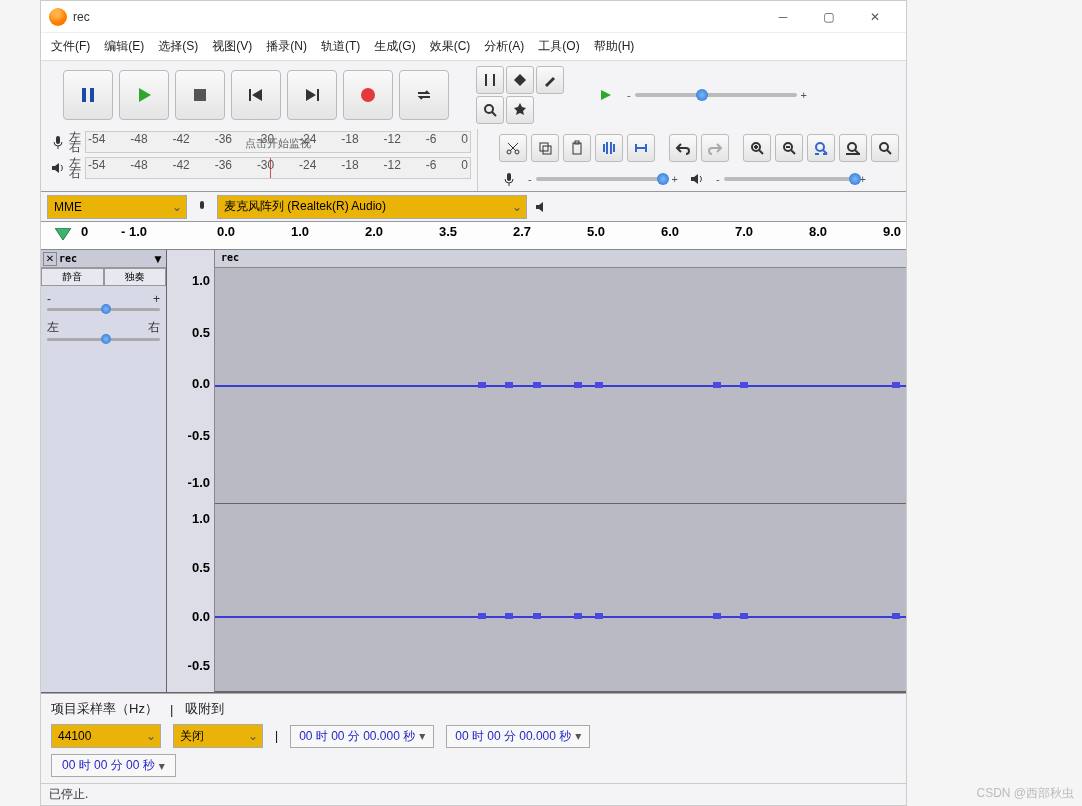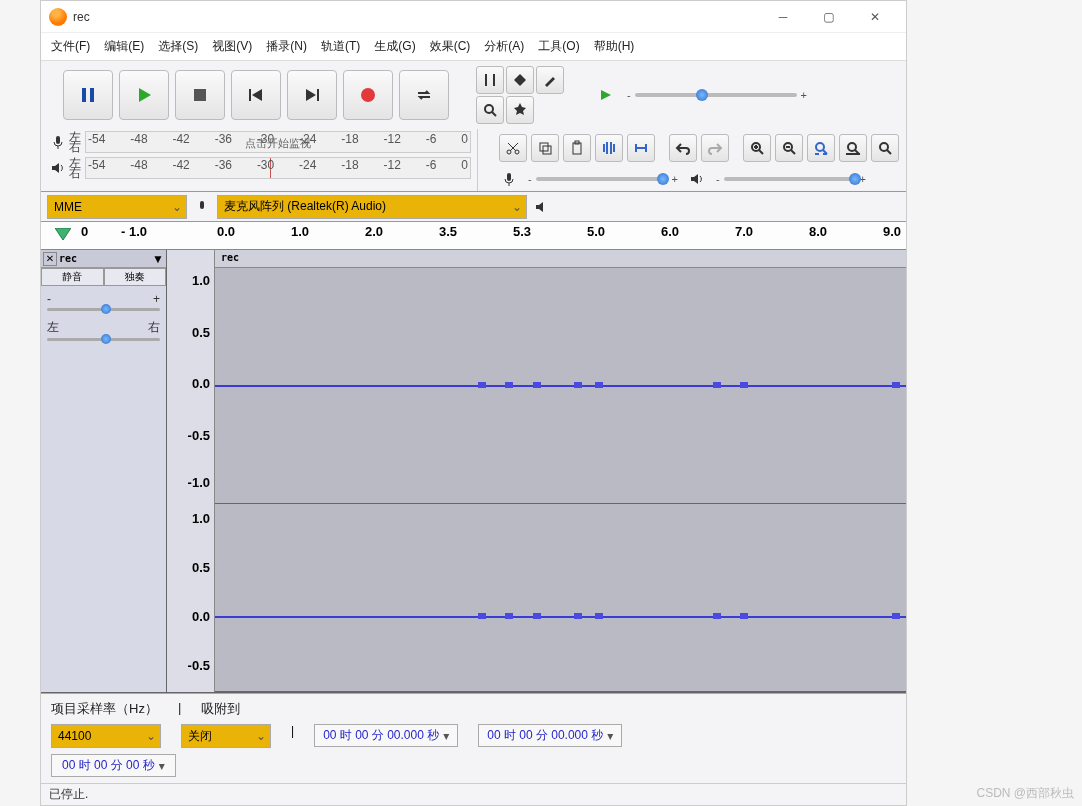--- a/index.html
+++ b/index.html
@@ -56,21 +56,21 @@
 .tp-info{font-family:monospace;font-size:9px;padding:4px;color:#222;line-height:12px;}
 .wave-area{flex:1;display:flex;flex-direction:column;background:#babac2;}
 .clip-title{height:18px;background:#ced0da;font:bold 10px monospace;padding:2px 6px;border-bottom:1px solid #888;}
 .vaxis{width:48px;background:#dcdde6;border-right:1px solid #888;position:relative;}
 .vlabel{position:absolute;right:4px;font-size:13px;font-weight:bold;}
 .wave-row{display:flex;flex:1;}
 .wave-canvas{flex:1;background:#b9bac3;position:relative;border-bottom:1px solid #666;}
 .wave-zero{position:absolute;top:50%;left:0;right:0;height:2px;background:#3b3bd6;}
 .wave-blip{position:absolute;top:calc(50% - 3px);width:8px;height:6px;background:#4a4ae0;}
 .bottom-area{background:#f4f4f6;padding:6px 10px;display:flex;flex-direction:column;gap:6px;border-top:1px solid #aaa;}
-.botrow{display:flex;align-items:flex-start;gap:20px;}
+.botrow{display:flex;align-items:center;gap:12px;}
 .label{font-size:13px;color:#222;}
 .timecode{font-family:"Courier New",monospace;font-size:18px;color:#2525c9;background:#f8f8f8;border:1px solid #aaa;padding:2px 8px;display:inline-flex;align-items:center;}
 .timecode.big{font-size:24px;padding:2px 10px;}
 .timecode .dd3{color:#555;margin-left:4px;font-size:12px;}
 .statusbar{height:22px;background:#f4f4f6;border-top:1px solid #ccc;display:flex;align-items:center;padding:0 8px;font-size:12px;color:#333;}
 .watermark{position:absolute;right:8px;bottom:4px;color:#bbb;font-size:12px;}
 .vline{position:absolute;top:0;bottom:0;width:1px;background:#d05050;}
 </style>
 </head>
 <body>
@@ -382,21 +382,21 @@
   <div class="timeline">
     <svg class="playhead" width="16" height="14">
         <polygon points="0,0 16,0 8,12" fill="#3cb371" stroke="#2a7a4a"></polygon>
       </svg>
     <span class="ruler-num" style="left:40px">0</span>
     <span class="ruler-num" style="left:80px">- 1.0</span>
     <span class="ruler-num" style="left:176px">0.0</span>
     <span class="ruler-num" style="left:250px">1.0</span>
     <span class="ruler-num" style="left:324px">2.0</span>
     <span class="ruler-num" style="left:398px">3.5</span>
-    <span class="ruler-num" style="left:472px">5.3</span>
+    <span class="ruler-num" style="left:472px">2.7</span>
     <span class="ruler-num" style="left:546px">5.0</span>
     <span class="ruler-num" style="left:620px">6.0</span>
     <span class="ruler-num" style="left:694px">7.0</span>
     <span class="ruler-num" style="left:768px">8.0</span>
     <span class="ruler-num" style="left:842px">9.0</span>
     <span class="ruler-num" style="left:916px">10.0</span>
     <span class="ruler-num" style="left:990px">11.0</span>
     <span class="ruler-num" style="left:1050px">15.9</span>
   </div>
 

